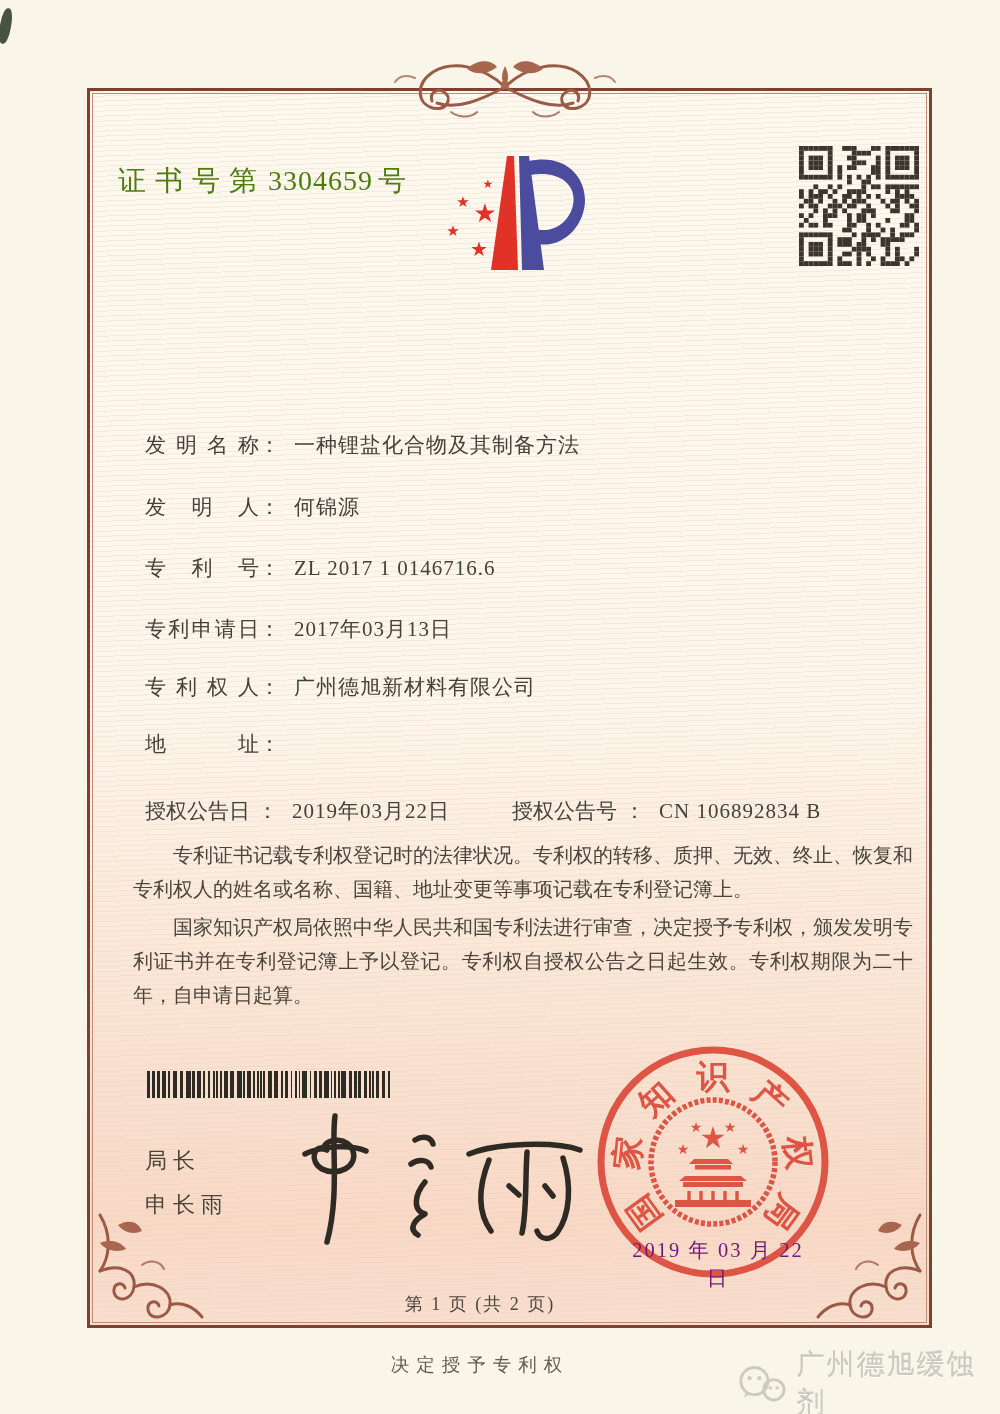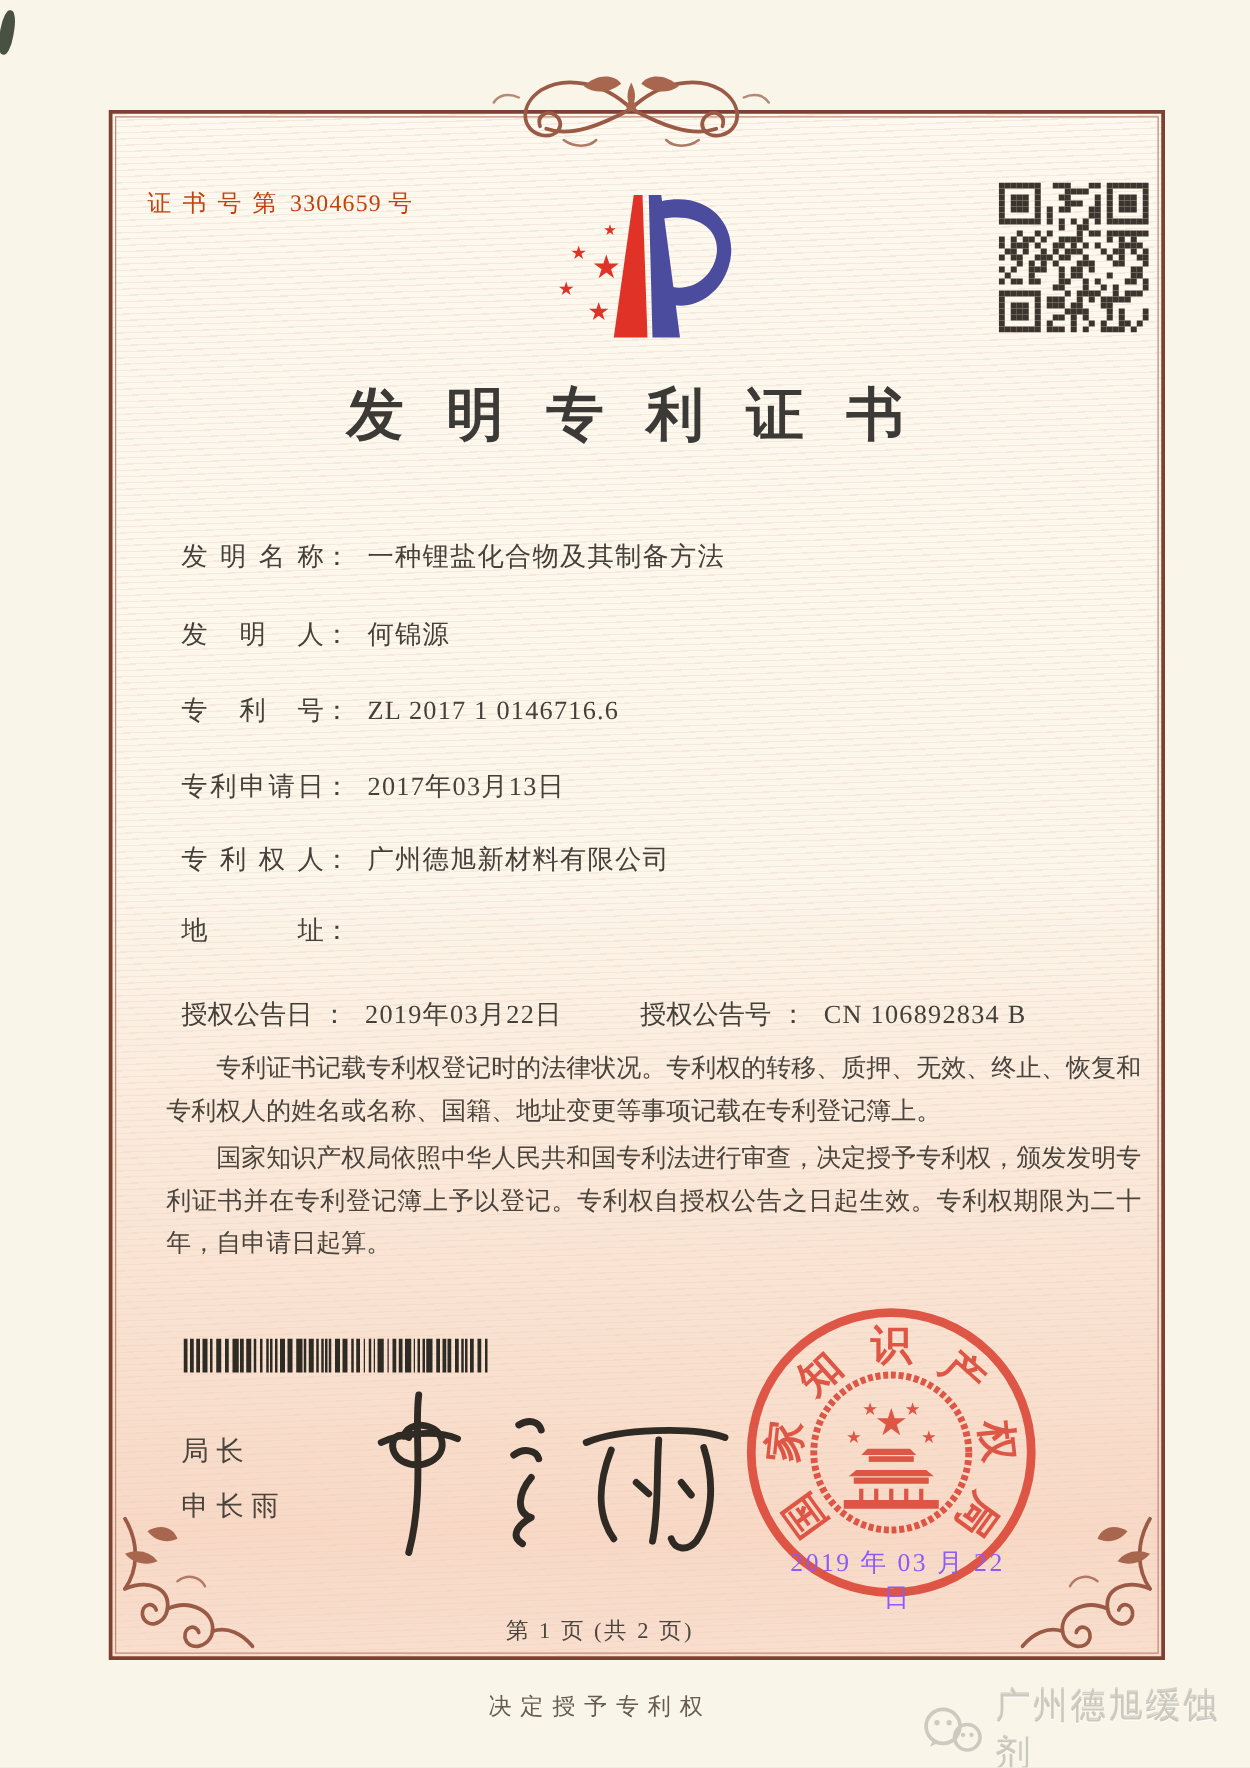--- a/index.html
+++ b/index.html
@@ -17,21 +17,21 @@
     background-image:
       linear-gradient(180deg, rgba(249,228,210,0) 0%, rgba(249,228,210,.18) 50%,
         rgba(246,208,186,.5) 74%, rgba(245,204,182,.72) 92%, rgba(246,208,188,.65) 100%),
       repeating-linear-gradient(178deg, rgba(203,148,123,.15) 0 1px, rgba(255,255,255,0) 1px 5px);
   }
   .frame{position:absolute;left:87px;top:88px;width:845px;height:1240px;
     border:3px solid #7e4033;box-sizing:border-box;}
   .frame::before{content:'';position:absolute;inset:2px;border:1px solid #c08a75;}
   .ornament{position:absolute;pointer-events:none;}
   
-  .cert-no{position:absolute;left:118px;top:150px;font-size:19px;color:#c2410c;}
+  .cert-no{position:absolute;left:118px;top:162px;font-size:28px;color:#4d7c0f;}
   .cert-no .sp{letter-spacing:9px;margin-right:2px;}
   .cert-no .num{letter-spacing:1px;}
   .cert-no .suf{margin-left:5px;}
   
   .title{position:absolute;top:301px;left:0;width:100%;text-align:center;
     font-size:46px;font-weight:700;letter-spacing:34px;padding-left:34px;
     box-sizing:border-box;color:#3c3a37;}
   
   .field-row{position:absolute;left:145px;display:flex;font-size:21px;color:#45403a;line-height:34px;}
   .flabel{display:inline-block;width:114px;text-align:justify;text-align-last:justify;}
@@ -48,21 +48,21 @@
   .barcode{position:absolute;left:147px;top:1071px;width:256px;height:27px;
     display:flex;align-items:stretch;}
   .barcode i{display:block;background:#2e2a24;}
   
   .dir-title{position:absolute;left:145px;top:1146px;font-size:22px;letter-spacing:6px;color:#4a443c;}
   .dir-name{position:absolute;left:145px;top:1190px;font-size:22px;letter-spacing:6px;color:#4a443c;}
   .signature{position:absolute;left:265px;top:1102px;}
   
   .seal{position:absolute;left:593px;top:1042px;}
   .seal-date{position:absolute;left:628px;top:1236px;width:180px;text-align:center;
-    font-size:20.5px;letter-spacing:2px;color:#8b5cf6;}
+    font-size:20.5px;letter-spacing:2px;color:#701a75;}
   
   .page-info{position:absolute;left:-20px;top:1292px;width:1000px;text-align:center;
     font-size:18px;letter-spacing:2px;color:#4c463e;}
   .back-note{position:absolute;left:0;top:1352px;width:960px;text-align:center;
     font-size:18.5px;letter-spacing:7px;color:#645c4e;}
   .watermark{position:absolute;left:737px;top:1346px;display:flex;align-items:center;gap:9px;}
   .watermark .wm-text{font-size:28px;letter-spacing:2px;color:#cbc8bd;
     text-shadow:0 1px 0 #ffffff, 0 -1px 0 rgba(120,115,105,.25);
     font-family:"Liberation Sans","DejaVu Sans",sans-serif;}
   .qr{position:absolute;left:799px;top:146px;}
@@ -429,21 +429,20 @@
       <rect x="50" y="120" width="5" height="5" fill="#3b352e"></rect>
       <rect x="60" y="120" width="5" height="5" fill="#3b352e"></rect>
       <rect x="70" y="120" width="5" height="5" fill="#3b352e"></rect>
       <rect x="85" y="120" width="5" height="5" fill="#3b352e"></rect>
       <rect x="90" y="120" width="5" height="5" fill="#3b352e"></rect>
       <rect x="95" y="120" width="5" height="5" fill="#3b352e"></rect>
       <rect x="100" y="120" width="5" height="5" fill="#3b352e"></rect>
       <rect x="110" y="120" width="5" height="5" fill="#3b352e"></rect>
     </svg>
 
-  <div class="title">发明专利证书</div>
 
   <div class="field-row" style="top:428px">
     <span class="flabel">发明名称</span>
       <span class="fcolon">：</span>
       <span class="fvalue">一种锂盐化合物及其制备方法</span>
   </div>
   <div class="field-row" style="top:490px">
     <span class="flabel">发明人</span>
       <span class="fcolon">：</span>
       <span class="fvalue">何锦源</span>

